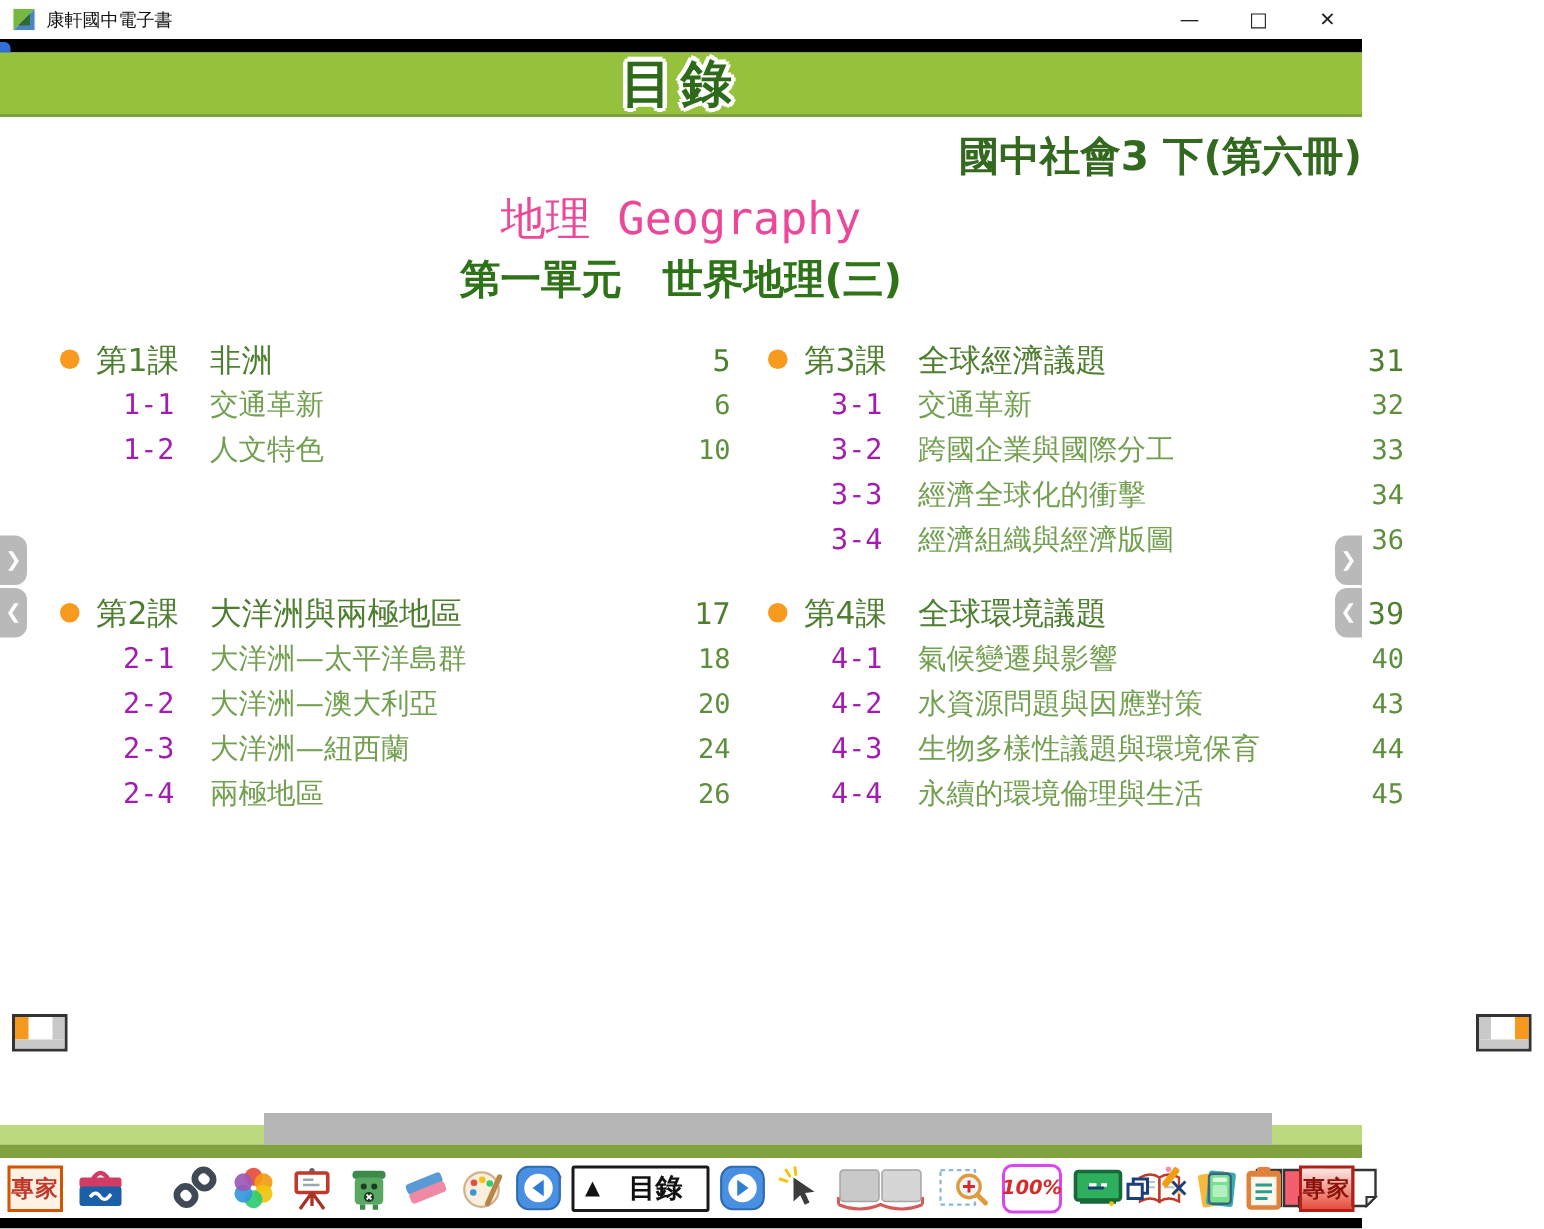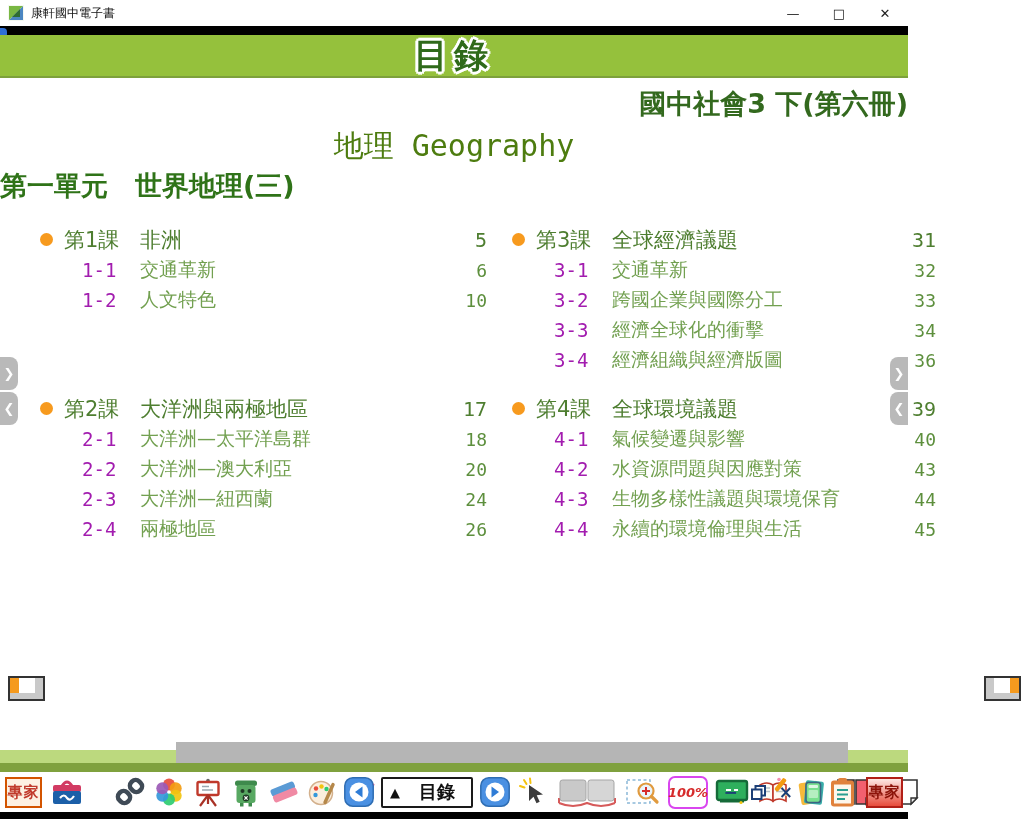--- a/index.html
+++ b/index.html
@@ -17,22 +17,22 @@
   .black-strip { position:absolute; top:26px; left:0; width:100%; height:9px; background:#000; }
   .blue-notch { position:absolute; top:28px; left:0; width:7px; height:10px; background:#2f6fd6; border-radius:0 4px 4px 0; }
 
   
   .green-band { position:absolute; top:35px; left:0; width:100%; height:43px; background:#95c13c; border-bottom:2px solid #7da13c; display:flex; align-items:center; justify-content:center; }
   .band-title { font-size:34px; font-weight:bold; color:#2f6a1a; letter-spacing:6px;
     text-shadow:-2px -2px 0 #fff,2px -2px 0 #fff,-2px 2px 0 #fff,2px 2px 0 #fff,-3px 0 0 #fff,3px 0 0 #fff,0 -3px 0 #fff,0 3px 0 #fff; }
 
   
   .book-title { position:absolute; top:86px; width:100%; text-align:right; font-size:27px; font-weight:bold; color:#33691e; }
-  .subject-line { position:absolute; top:126px; width:100%; text-align:center; font-size:30px; color:#4d7c0f; font-family:"DejaVu Sans Mono","Liberation Mono",monospace; }
-  .unit-line { position:absolute; top:168px; width:100%; font-size:27px; font-weight:bold; color:#2f7318; }
+  .subject-line { position:absolute; top:126px; width:100%; text-align:center; font-size:30px; color:#ec4899; font-family:"DejaVu Sans Mono","Liberation Mono",monospace; }
+  .unit-line { position:absolute; top:168px; width:100%; text-align:center; font-size:27px; font-weight:bold; color:#2f7318; }
 
   
   .toc-col { position:absolute; top:224px; }
   .toc-col.left { left:40px; width:447px; }
   .toc-col.right { left:512px; width:424px; }
   .lesson-block2.leftgap { margin-top:78px; }
   .lesson-block2.rightgap { margin-top:18px; }
   .lesson-row { display:flex; align-items:center; height:31px; font-size:21px; color:#4e7e30; cursor:pointer; }
   .bullet { width:13px; height:13px; border-radius:50%; background:#f79a1e; margin-right:11px; flex:0 0 auto; }
   .l-label { width:76px; flex:0 0 auto; }

